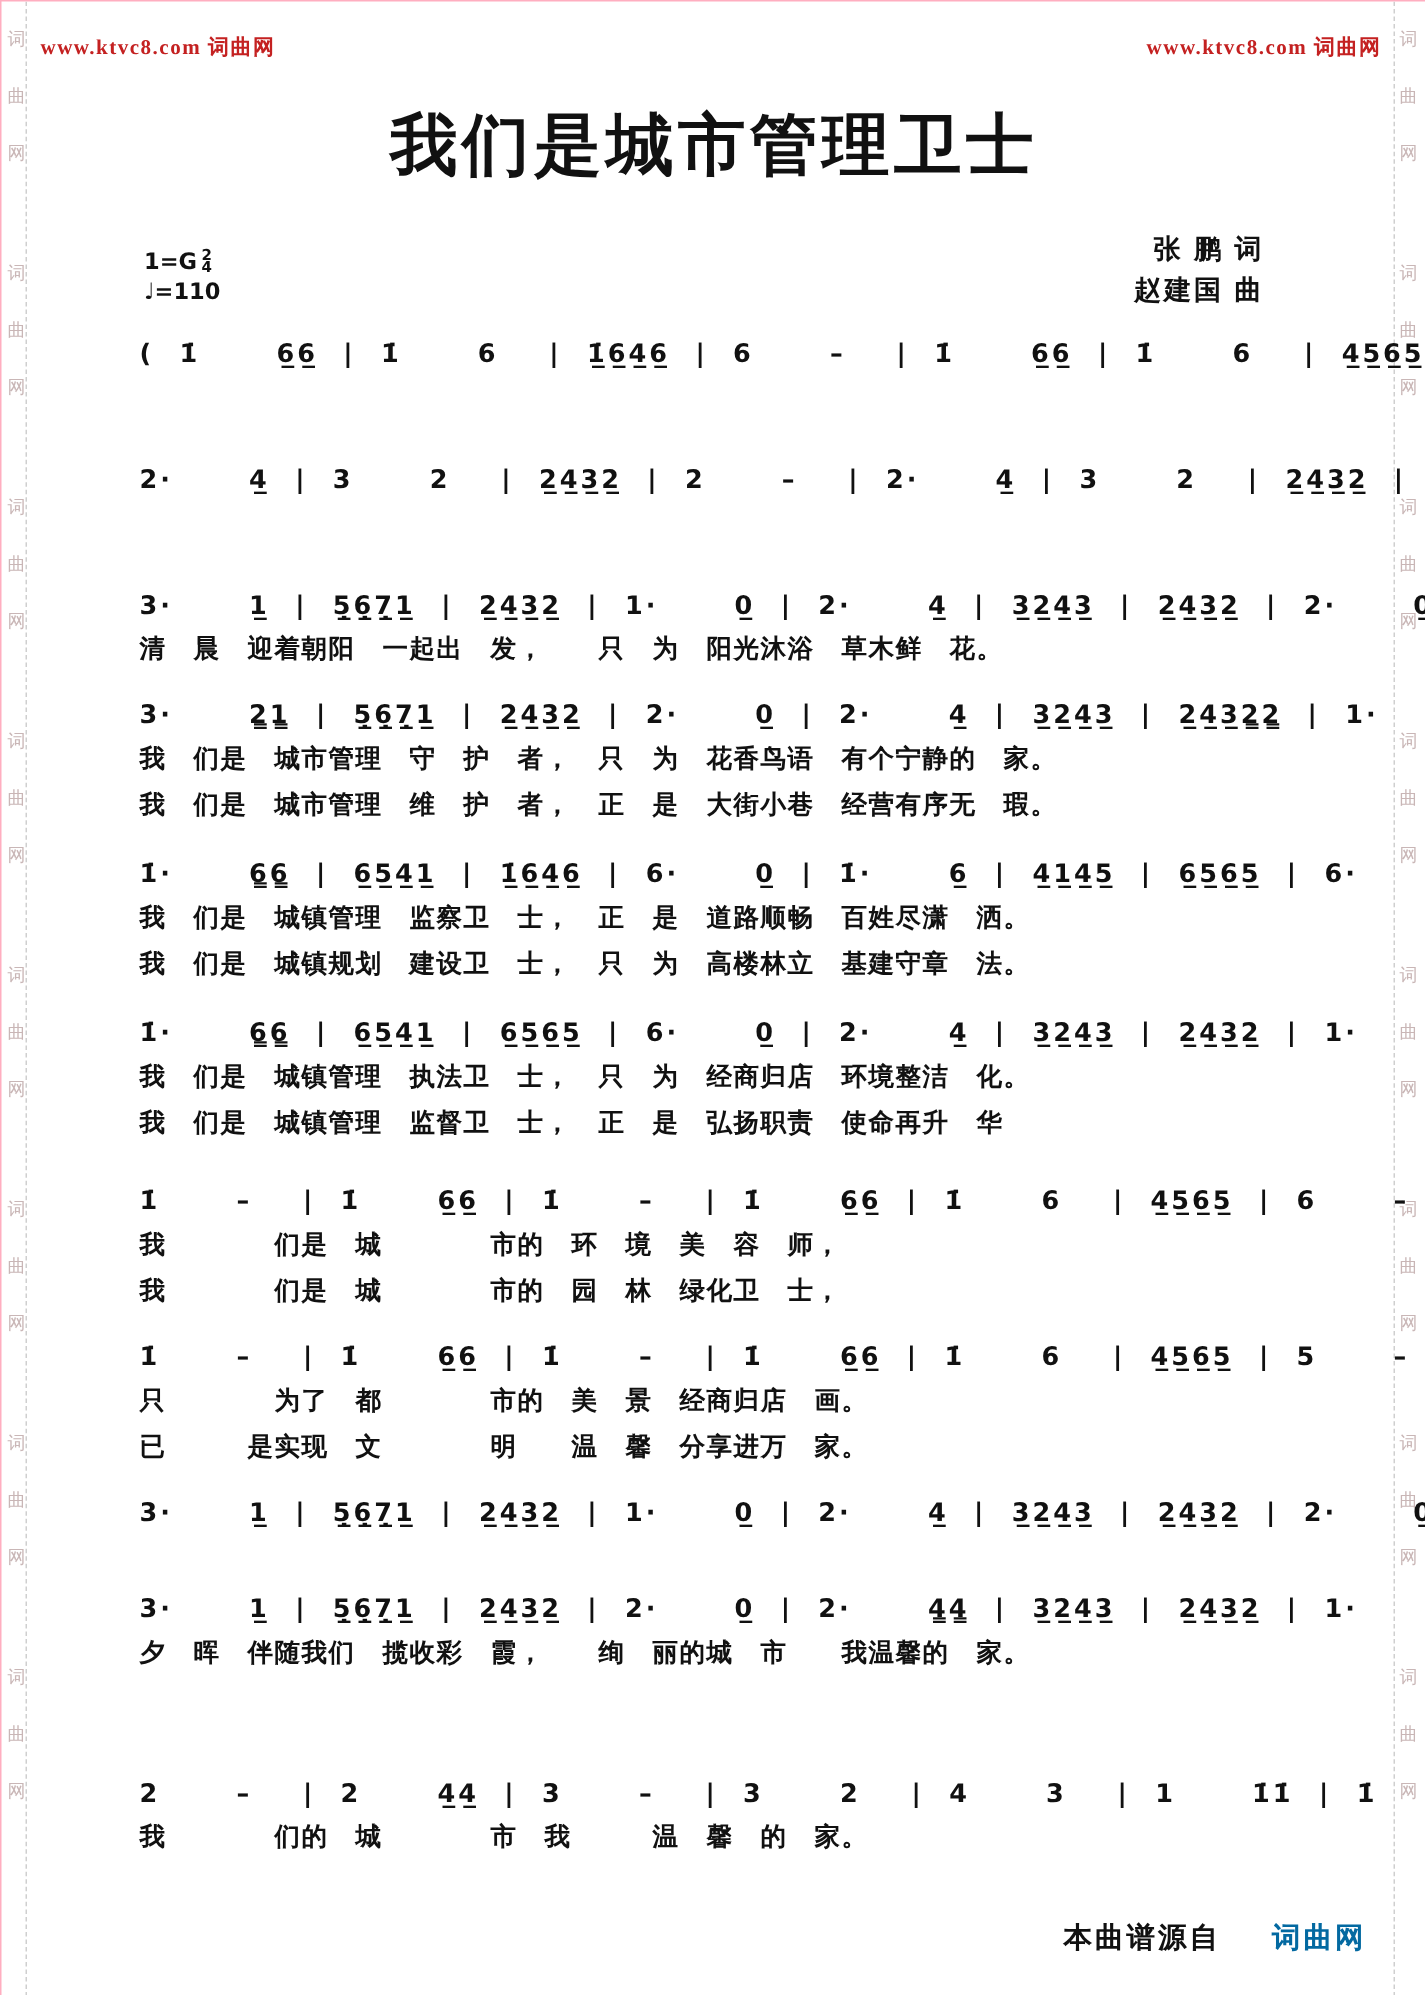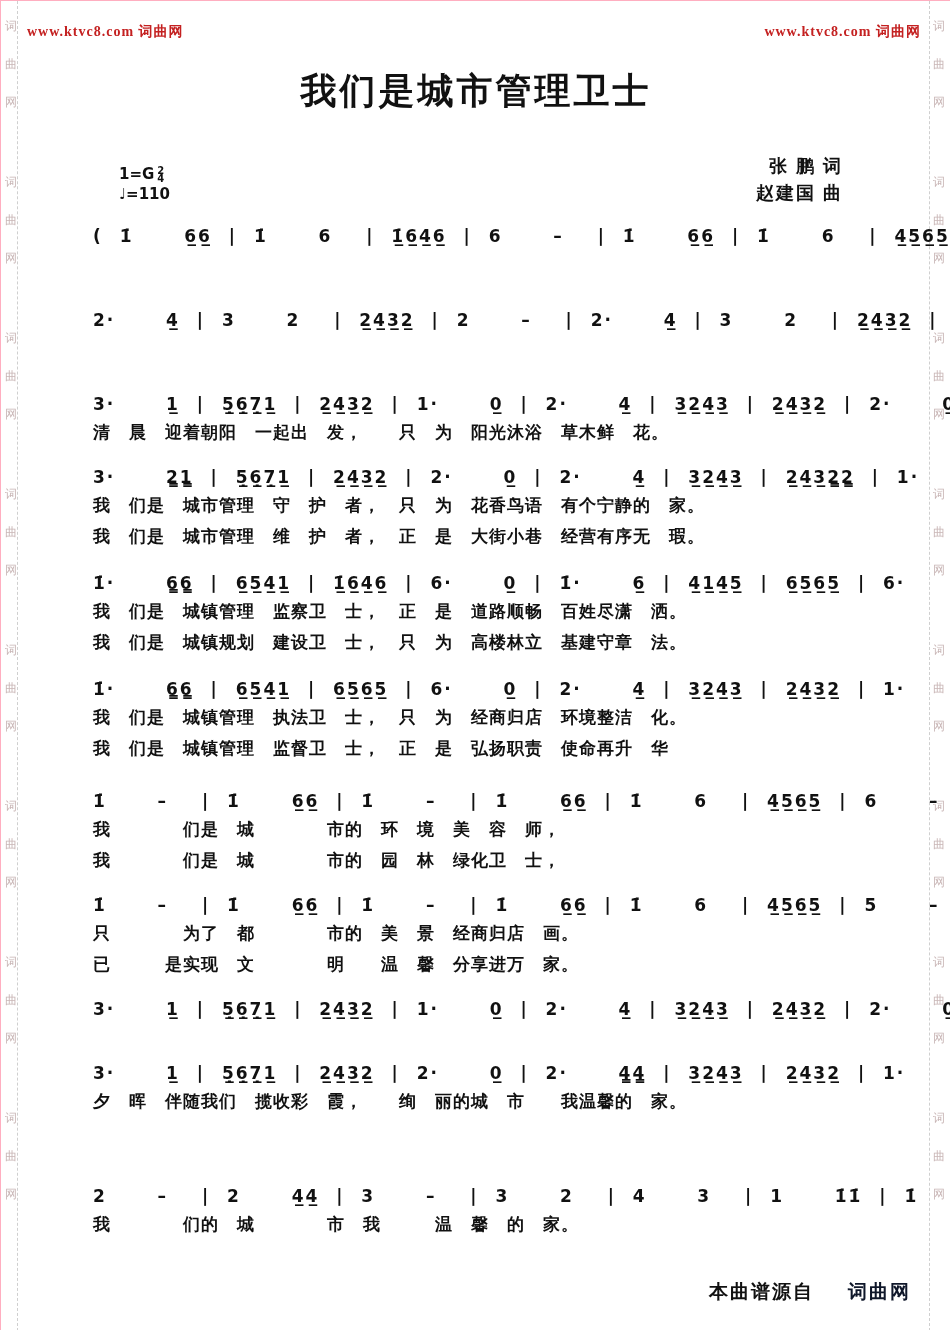--- a/index.html
+++ b/index.html
@@ -17,27 +17,27 @@
   .wm-dash { position:absolute; top:0; bottom:0; width:0; border-left:1px dashed #cfcfcf; }
   .wm-dash.left  { left:16px; }
   .wm-dash.right { right:21px; }
   
   .url-wm { position:absolute; top:22px; font-size:14px; font-weight:bold; letter-spacing:1px;
             font-family:Liberation Serif, serif; }
   .url-wm.tl { left:26px; }
   .url-wm.tr { right:30px; }
   
   .title { position:absolute; top:66px; left:0; right:0; text-align:center;
-           font-size:36px; font-weight:bold; letter-spacing:3px; }
+           font-size:45px; font-weight:bold; letter-spacing:3px; }
   .credits { position:absolute; top:152px; right:108px; text-align:right;
              font-size:18px; font-weight:bold; line-height:27px; letter-spacing:2px; }
   
   .keysig { position:absolute; top:163px; left:95px; font-size:15px; font-weight:bold;
             font-family:"DejaVu Sans", sans-serif; }
-  .keysig .row { line-height:20px;margin-left:23px; }
+  .keysig .row { line-height:20px; }
   .ts { display:inline-flex; flex-direction:column; vertical-align:middle; margin-left:3px;
         font-size:10px; line-height:8px; text-align:center; }
   
   .score { position:absolute; left:92px; top:222px; width:766px; }
   .system { }
   .notes { font-family:"DejaVu Sans", sans-serif; font-weight:bold; font-size:17px;
            letter-spacing:2px; word-spacing:9px; white-space:pre; line-height:26px; }
   .lyric { font-weight:bold; font-size:17px; white-space:pre; line-height:31px; letter-spacing:1px; }
   .s0{margin-top:0;} .s1{margin-top:58px;} .s2{margin-top:58px;} .s3{margin-top:16px;}
   .s4{margin-top:18px;} .s5{margin-top:18px;} .s6{margin-top:24px;} .s7{margin-top:16px;}
@@ -186,16 +186,16 @@
         <div class="lyric">夕　晖　伴随我们　揽收彩　霞，　　绚　丽的城　市　　我温馨的　家。</div>
       </div>
       <div class="system s10">
         <div class="notes">2   –  | 2   4̲4̲ | 3   –  | 3   2  | 4   3  | 1   1̇1̇ | 1̇   –  | 1̂̇   –  ‖</div>
         <div class="lyric">我　　　　们的　城　　　　市　我　　　温　馨　的　家。</div>
       </div>
     </div>
 
   <div class="footer">
     <span>本曲谱源自</span>
-    <span id="site-name" style="color: #0f172a;">词曲网</span>
+    <span id="site-name" style="color: #0369a1;">词曲网</span>
   </div>
 
 </div>
 
 </body></html>

